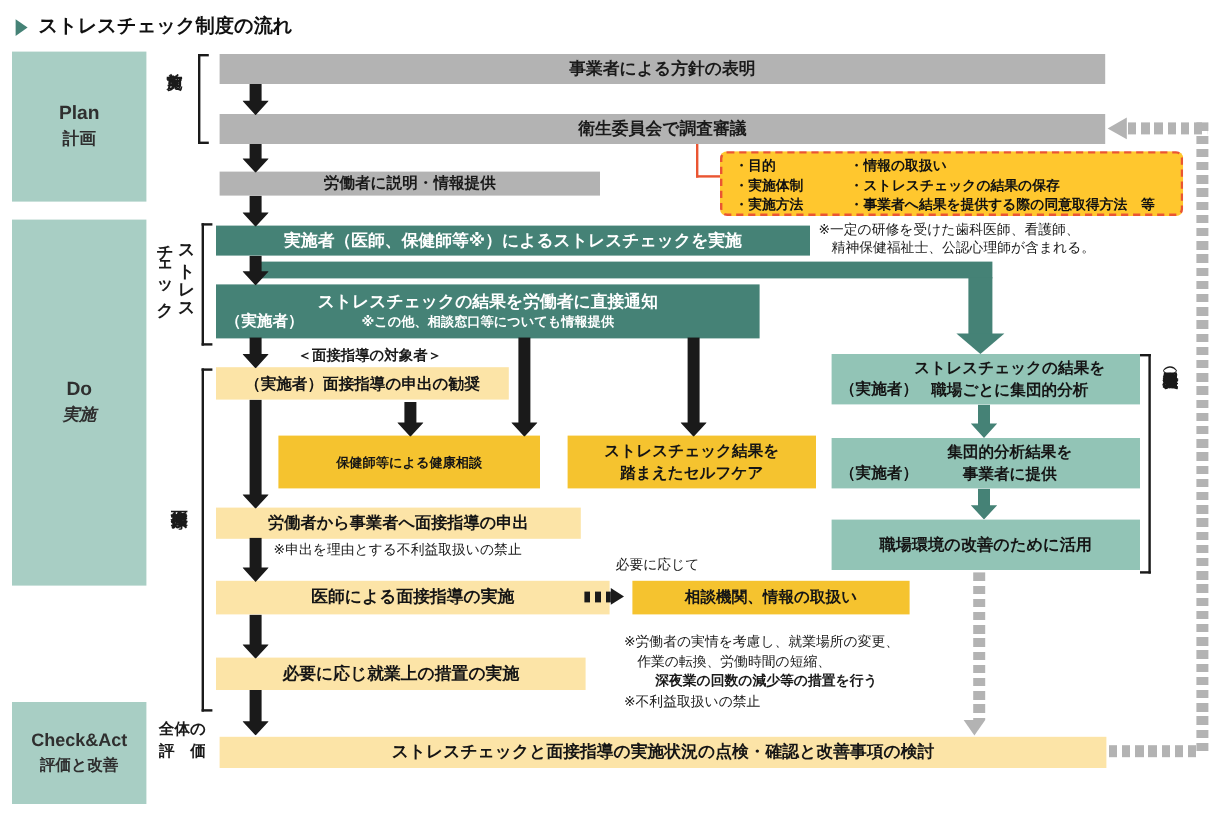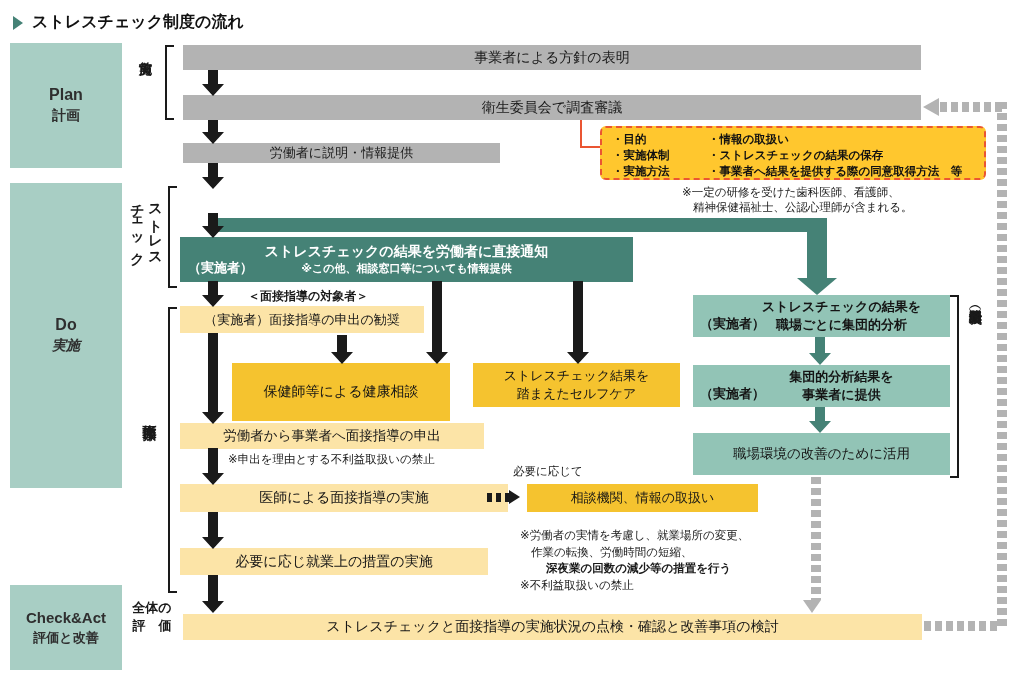--- a/index.html
+++ b/index.html
@@ -1,19 +1,19 @@
 <!DOCTYPE html>
 <html><head>
 <meta charset="utf-8">
 <style>
   html,body{margin:0;padding:0;background:#fff;}
   body{font-family:"Liberation Sans","DejaVu Sans",sans-serif;}
   #stage{position:relative;width:1024px;height:678px;background:#fff;overflow:hidden;color:#1a1a1a;}
   .abs{position:absolute;box-sizing:border-box;}
-  .bar{display:flex;align-items:center;justify-content:center;font-weight:normal;text-align:left;}
+  .bar{display:flex;align-items:center;justify-content:center;font-weight:bold;text-align:left;}
   .gray{background:#b3b3b3;color:#1a1a1a;}
   .tealdark{background:#458276;color:#ffffff;}
   .teallight{background:#92c4b6;color:#151515;}
   .gold{background:#f5c32f;color:#151515;}
   .lyellow{background:#fce4a7;color:#151515;}
   .phase{background:#a8cec4;color:#2f2f2f;display:flex;flex-direction:column;align-items:center;justify-content:center;gap:3px;font-weight:bold;text-align:center;}
   .arrk{background:#1a1a1a;width:22px;z-index:3;
         clip-path:polygon(6px 0,16px 0,16px calc(100% - 12px),22px calc(100% - 12px),11px 100%,0 calc(100% - 12px),6px calc(100% - 12px));}
   .arrt{background:#458276;width:22px;z-index:3;
         clip-path:polygon(6px 0,16px 0,16px calc(100% - 12px),22px calc(100% - 12px),11px 100%,0 calc(100% - 12px),6px calc(100% - 12px));}
@@ -76,20 +76,21 @@
       <div>・実施体制</div>
       <div>・実施方法</div>
     </div>
     <div>
       <div>・情報の取扱い</div>
       <div>・ストレスチェックの結果の保存</div>
       <div>・事業者へ結果を提供する際の同意取得方法　等</div>
     </div>
   </div>
 
+  <div class="abs bar tealdark" style="left:180px;top:188px;width:495px;height:25px;font-size:14px;z-index:2;">実施者（医師、保健師等※）によるストレスチェックを実施</div>
   <div class="abs note" style="left:682px;top:185px;">
     <div>※一定の研修を受けた歯科医師、看護師、</div>
     <div style="margin-left:11px;">精神保健福祉士、公認心理師が含まれる。</div>
   </div>
 
   <div class="abs" style="left:213px;top:218px;width:614px;height:14px;background:#458276;z-index:1;"></div>
   <div class="abs" style="left:807px;top:231px;width:20px;height:48px;background:#458276;z-index:1;"></div>
   <div class="abs" style="left:797px;top:278px;width:0;height:0;border-left:20px solid transparent;border-right:20px solid transparent;border-top:17px solid #458276;z-index:1;"></div>
 
   <div class="abs tealdark" style="left:180px;top:237px;width:453px;height:45px;z-index:2;display:flex;flex-direction:column;align-items:center;justify-content:center;">
@@ -106,21 +107,21 @@
   <div class="abs arrk" style="left:426px;top:281px;height:83px;"></div>
   <div class="abs arrk" style="left:567px;top:281px;height:83px;"></div>
   <div class="abs arrk" style="left:331px;top:335px;height:29px;"></div>
   <div class="abs arrk" style="left:202px;top:333px;height:91px;"></div>
   <div class="abs arrk" style="left:202px;top:448px;height:37px;"></div>
   <div class="abs arrk" style="left:202px;top:512px;height:37px;"></div>
   <div class="abs arrk" style="left:202px;top:575px;height:38px;"></div>
 
   <div class="abs" style="left:248px;top:288px;font-size:12px;font-weight:bold;">＜面接指導の対象者＞</div>
   <div class="abs bar lyellow" style="left:180px;top:306px;width:244px;height:27px;font-size:13px;">（実施者）面接指導の申出の勧奨</div>
-  <div class="abs bar gold" style="left:232px;top:363px;width:218px;height:58px;font-size:14px;">保健師等による健康相談</div>
+  <div class="abs bar gold" style="left:232px;top:363px;width:218px;height:44px;font-size:11px;">保健師等による健康相談</div>
   <div class="abs bar gold" style="left:473px;top:363px;width:207px;height:44px;font-size:13px;flex-direction:column;line-height:18px;">
     <span>ストレスチェック結果を</span>
     <span>踏まえたセルフケア</span>
   </div>
 
   <div class="abs bar lyellow" style="left:180px;top:423px;width:304px;height:26px;font-size:13.5px;">労働者から事業者へ面接指導の申出</div>
   <div class="abs note" style="left:228px;top:452px;">※申出を理由とする不利益取扱いの禁止</div>
 
   <div class="abs bar lyellow" style="left:180px;top:484px;width:328px;height:28px;font-size:14px;">医師による面接指導の実施</div>
   <div class="abs note" style="left:513px;top:464px;">必要に応じて</div>

